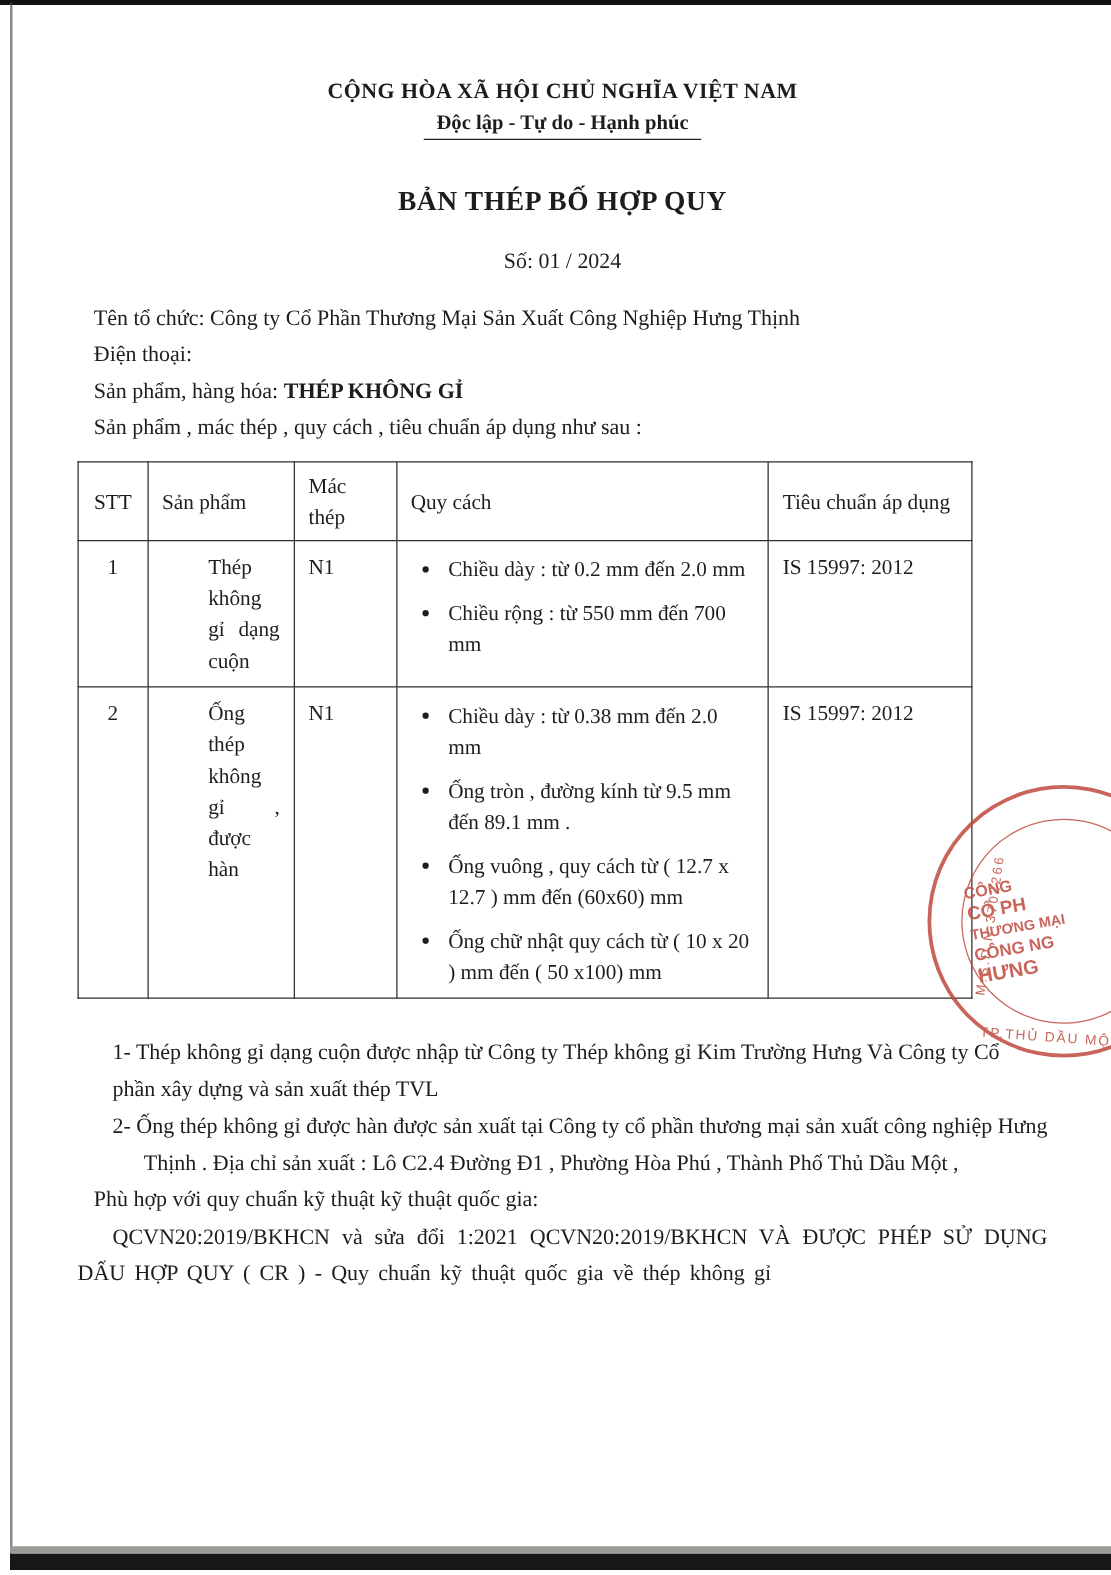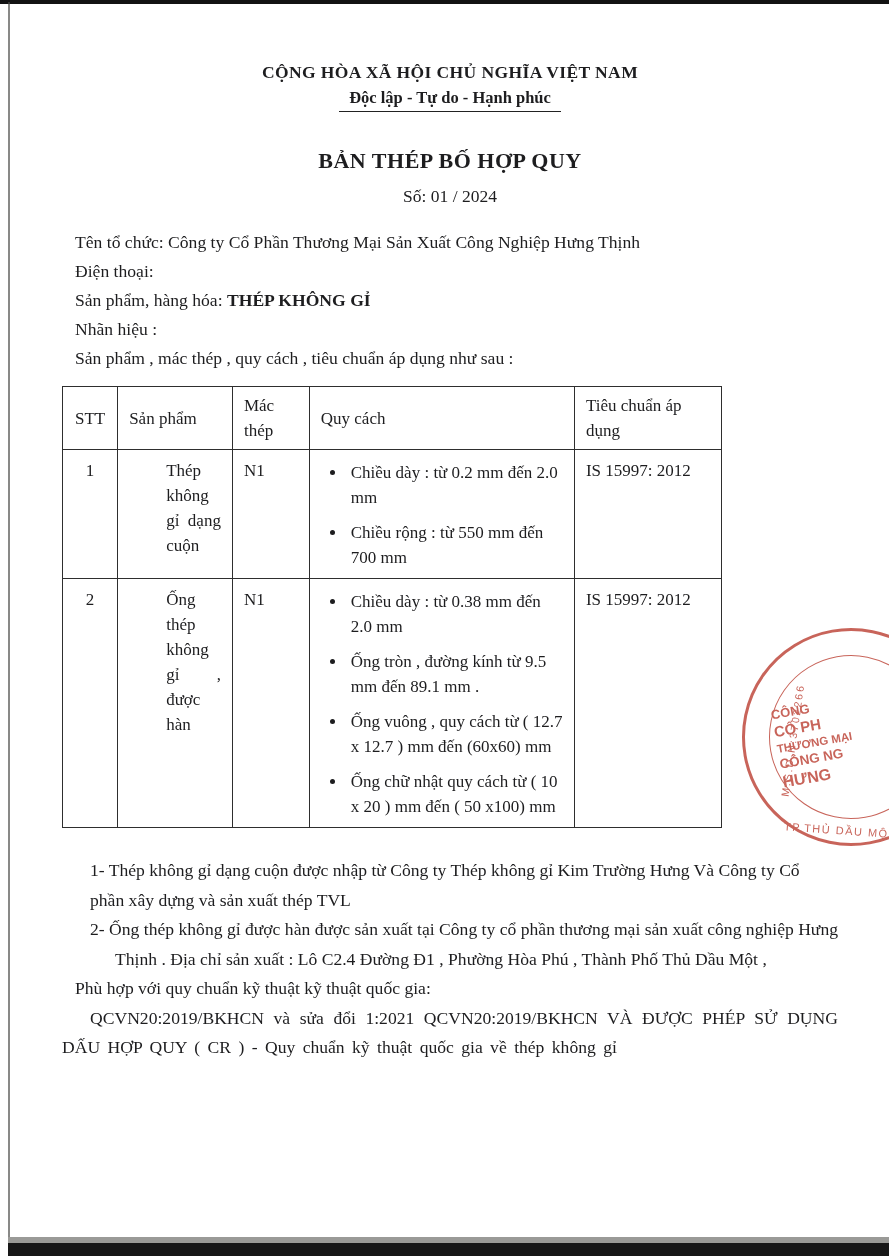--- a/index.html
+++ b/index.html
@@ -27,29 +27,29 @@
   .nat-line2-wrap { margin-top:5px; }
   .nat-line2 {
     display:inline-block;
     font-weight:bold;
     font-size:16.5px;
     padding: 0 10px 3px 10px;
     border-bottom: 1.7px solid #222;
   }
 
   .doc-title { margin-top:36px; text-align:center; font-weight:bold; font-size:22px; letter-spacing:.5px; }
-  .doc-number { margin-top:12px; text-align:center; font-size:17.5px; }
+  .doc-number { margin-top:24px; text-align:center; font-size:17.5px; }
 
   .info { margin-top:21px; font-size:17.6px; line-height:29px; max-width:760px; }
   .info p { margin-left:13px; }
   .bold { font-weight:bold; }
 
   table.spec {
     border-collapse: collapse;
-    width: 660px;
+    width: 716px;
     margin-top: 13px;
     font-size: 17px;
     line-height: 25px;
   }
   .spec th, .spec td {
     border: 1.6px solid #2e2e2e;
     font-weight: normal;
     text-align: left;
     padding: 8px 11px;
     vertical-align: top;
@@ -125,21 +125,20 @@
       </div>
     </div>
 
     <div class="doc-title">BẢN THÉP BỐ HỢP QUY</div>
     <div class="doc-number">Số: 01 / 2024</div>
 
     <div class="info">
       <p>Tên tổ chức: Công ty Cổ Phần Thương Mại Sản Xuất Công Nghiệp Hưng Thịnh</p>
       <p>Điện thoại:</p>
       <p><span>Sản phẩm, hàng hóa: </span><span class="bold">THÉP KHÔNG GỈ</span></p>
-      <p>Nhãn hiệu :</p>
       <p>Sản phẩm , mác thép , quy cách , tiêu chuẩn áp dụng như sau :</p>
     </div>
 
     <table class="spec">
       <colgroup>
         <col style="width:56px">
           <col style="width:120px">
           <col style="width:87px">
           <col style="width:333px">
           <col style="width:180px">

